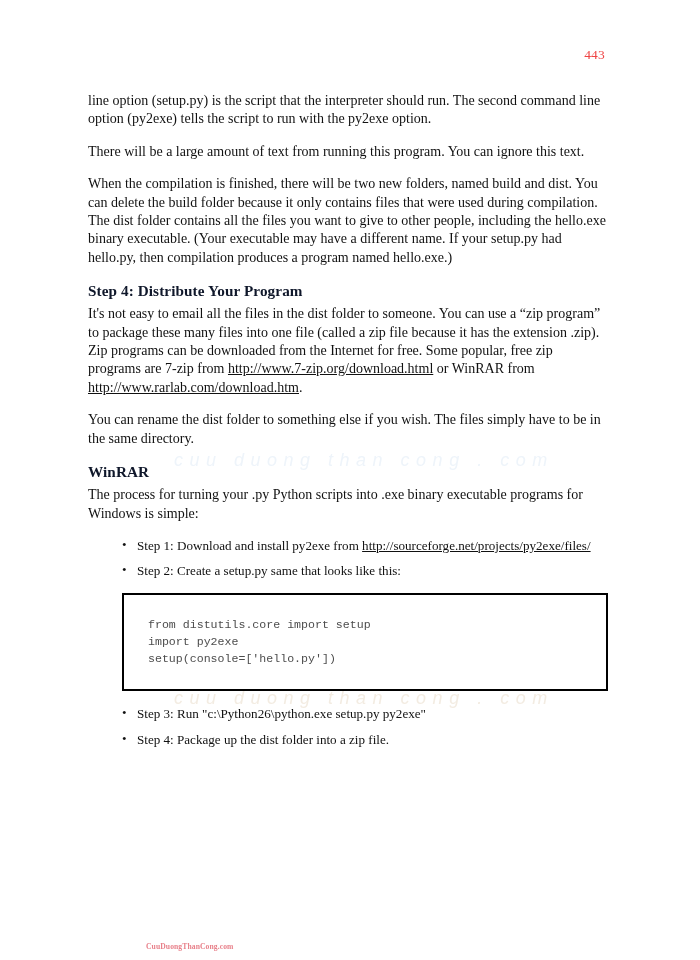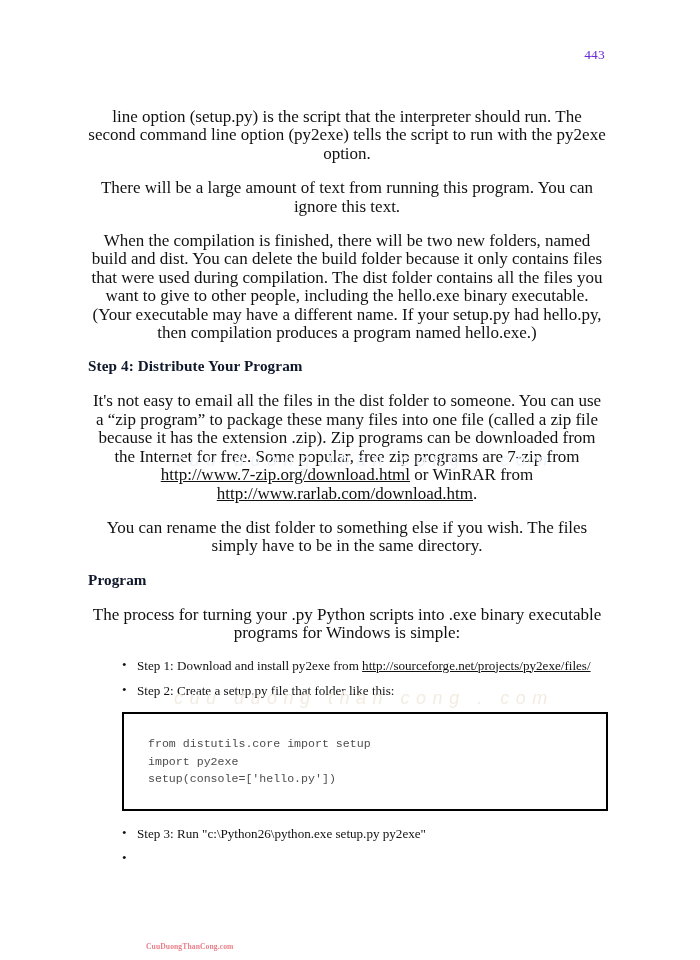--- a/index.html
+++ b/index.html
@@ -23,37 +23,37 @@
     height: 960px;
     background: #ffffff;
   }
 
   
   .page-number {
     position: absolute;
     top: 47px;
     right: 95px;
     font-size: 13.5px;
-    color: #6d28d9;
+    color: #ef4444;
     letter-spacing: 0.2px;
   }
 
   
   .content {
     position: absolute;
     left: 88px;
     top: 92px;
     width: 518px;
   }
 
   p.body-par {
-    margin: 16px 0 14px 0;
-    font-size: 17px;
+    margin: 0 0 14px 0;
+    font-size: 14px;
     line-height: 18.4px;
-    text-align: center;
+    text-align: left;
     color: #111111;
   }
 
   h2.sec-heading {
     margin: 6px 0 4px 0;
     font-size: 15.2px;
     line-height: 20px;
     font-weight: bold;
     color: #0f172a;
     letter-spacing: 0.1px;
@@ -152,38 +152,38 @@
     <p class="body-par">There will be a large amount of text from running this program. You can ignore this text.</p>
 
     <p class="body-par">When the compilation is finished, there will be two new folders, named build and dist. You can delete the build folder because it only contains files that were used during compilation. The dist folder contains all the files you want to give to other people, including the hello.exe binary executable. (Your executable may have a different name. If your setup.py had hello.py, then compilation produces a program named hello.exe.)</p>
 
     <h2 class="sec-heading">Step 4: Distribute Your Program</h2>
 
     <p class="body-par"><span>It's not easy to email all the files in the dist folder to someone. You can use a “zip program” to package these many files into one file (called a zip file because it has the extension .zip). Zip programs can be downloaded from the Internet for free. Some popular, free zip programs are 7-zip from </span><a class="u-link" href="#">http://www.7-zip.org/download.html</a><span> or WinRAR from </span><a class="u-link" href="#">http://www.rarlab.com/download.htm</a><span>.</span></p>
 
     <p class="body-par">You can rename the dist folder to something else if you wish. The files simply have to be in the same directory.</p>
 
-    <h2 class="sec-heading">Program</h2>
+    <h2 class="sec-heading">WinRAR</h2>
 
     <p class="body-par">The process for turning your .py Python scripts into .exe binary executable programs for Windows is simple:</p>
 
     <ul class="steps">
       <li><span class="bullet">•</span><span>Step 1: Download and install py2exe from </span><a class="u-link" href="#">http://sourceforge.net/projects/py2exe/files/</a></li>
-      <li><span class="bullet">•</span><span>Step 2: Create a setup.py file that folder like this:</span></li>
+      <li><span class="bullet">•</span><span>Step 2: Create a setup.py same that looks like this:</span></li>
     </ul>
 
     <div class="code-box">
       <pre>from distutils.core import setup
 import py2exe
 setup(console=['hello.py'])</pre>
     </div>
 
     <ul class="steps">
       <li><span class="bullet">•</span><span>Step 3: Run "c:\Python26\python.exe setup.py py2exe"</span></li>
-      <li><span class="bullet">•</span></li>
+      <li><span class="bullet">•</span><span>Step 4: Package up the dist folder into a zip file.</span></li>
     </ul>
 
   </div>
 
   <div class="watermark wm-blue">cuu duong than cong . com</div>
 
   <div class="watermark wm-tan">cuu duong than cong . com</div>
 
   <div class="footer-logo">CuuDuongThanCong.com</div>
 

